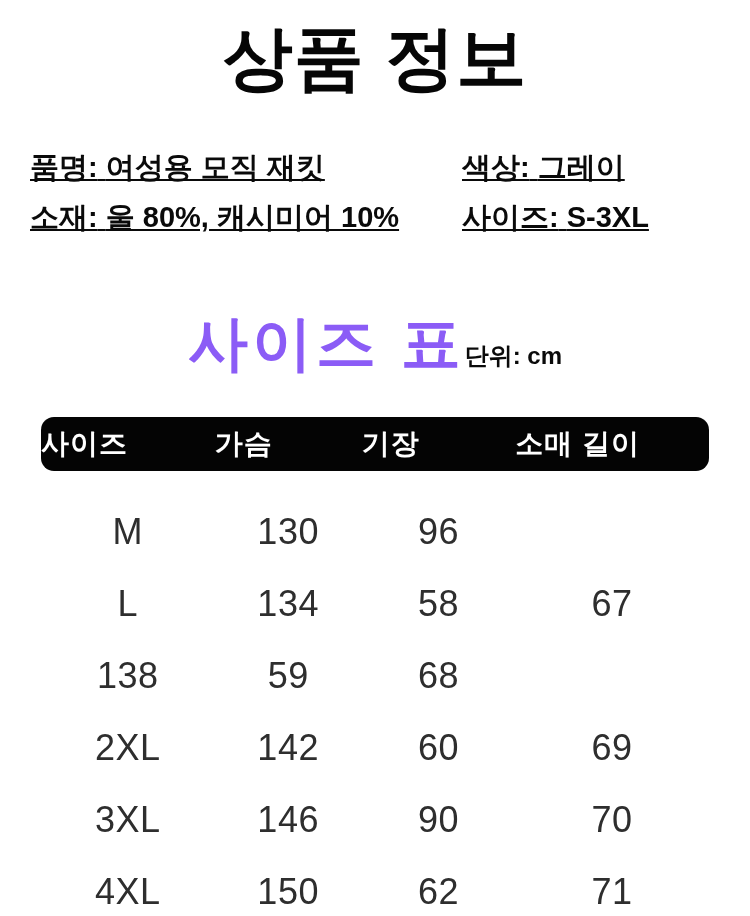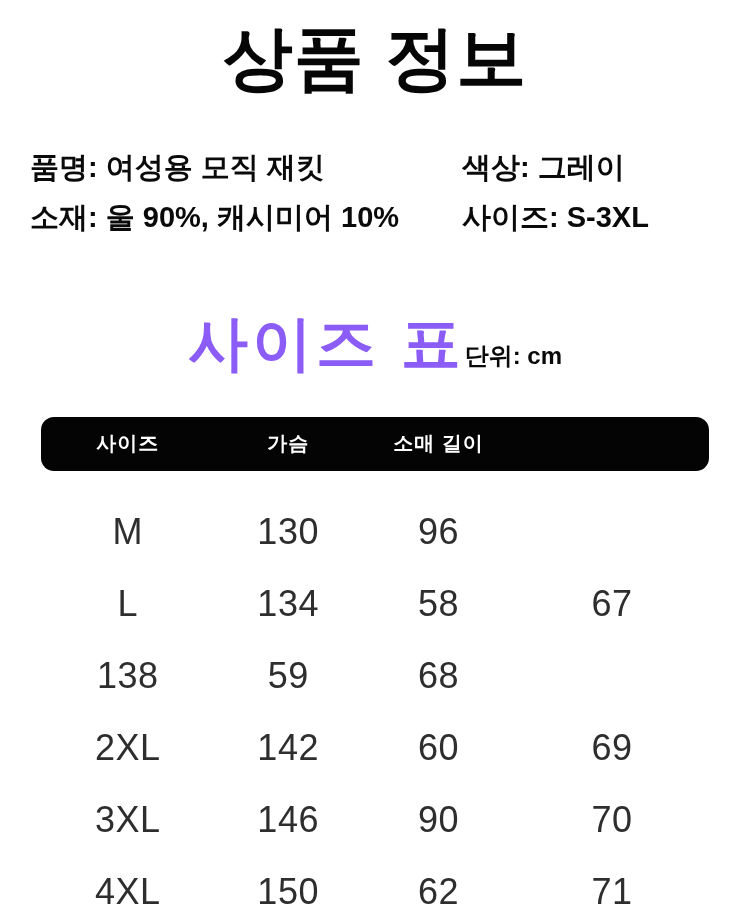--- a/index.html
+++ b/index.html
@@ -22,20 +22,21 @@
     font-weight: 800;
     line-height: 1.28;
     letter-spacing: 1px;
     color: #060606;
   }
   .info-section {
     display: flex;
     margin-top: 38px;
     padding-left: 30px;
     box-sizing: border-box;
+    text-decoration: underline;
   }
   .info-col-left {
     width: 432px;
     flex: 0 0 auto;
   }
   .info-col-right {
     flex: 1;
   }
   .info-line {
     font-size: 29px;
@@ -66,23 +67,22 @@
   }
   .thead {
     height: 54px;
     background: #040404;
     border-radius: 13px;
     display: grid;
     grid-template-columns: 26% 22% 23% 29%;
     align-items: center;
   }
   .th {
-    text-align: center;
     color: #ffffff;
-    font-size: 20px;
+    font-size: 28px;
     font-weight: 700;
     letter-spacing: 1px;
     white-space: nowrap;
   }
   .tbody {
     margin-top: 25px;
   }
   .tr {
     display: grid;
     grid-template-columns: 26% 22% 23% 29%;
@@ -101,38 +101,39 @@
 </head>
 <body>
 
 <div class="page-title">상품 정보</div>
 
 <div class="info-section">
   <div class="info-col-left">
     <div class="info-line"><span>품명:</span>
       <span>여성용 모직 재킷</span></div>
     <div class="info-line"><span>소재:</span>
-      <span>울 90%, 캐시미어 10%</span></div>
+      <span>울 80%, 캐시미어 10%</span></div>
   </div>
   <div class="info-col-right">
     <div class="info-line"><span>색상:</span>
       <span>그레이</span></div>
     <div class="info-line"><span>사이즈:</span>
       <span>S-3XL</span></div>
   </div>
 </div>
 
 <div class="chart-title-row">
   <span class="chart-title">사이즈 표</span><span class="chart-unit">단위: cm</span>
 </div>
 
 <div class="size-table">
   <div class="thead" id="size-table-head">
       <div class="th">사이즈</div>
       <div class="th">가슴</div>
+      <div class="th">기장</div>
       <div class="th">소매 길이</div>
     </div>
   <div class="tbody" id="size-table-body">
       <div class="tr">
         <div class="td">M</div>
         <div class="td">130</div>
         <div class="td">96</div>
       </div>
       <div class="tr">
         <div class="td">L</div>

